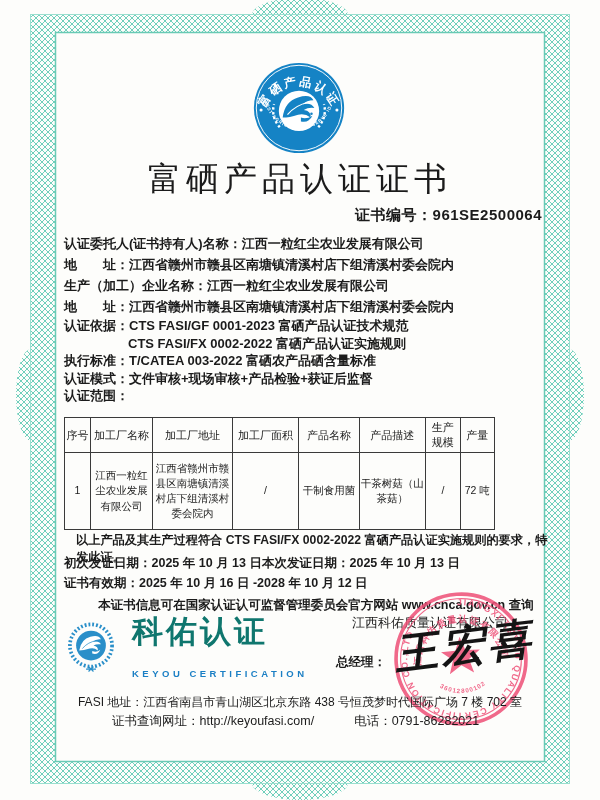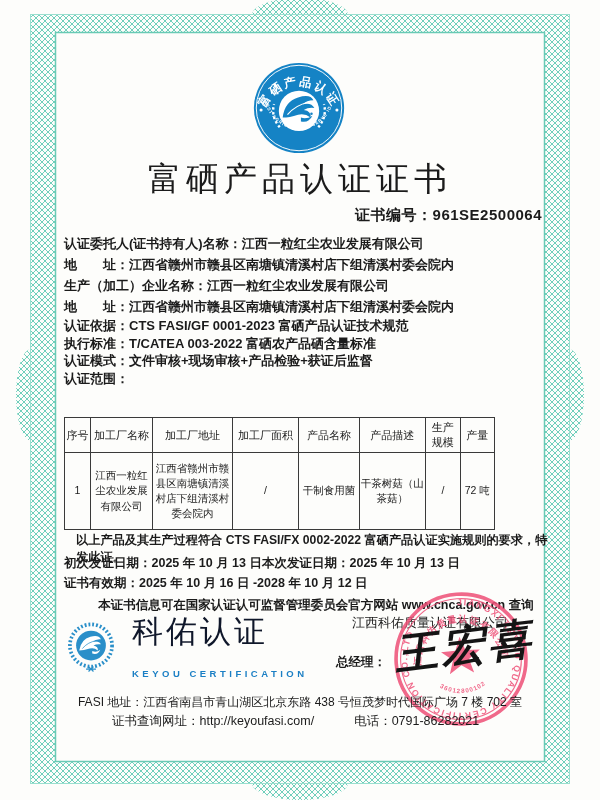--- a/index.html
+++ b/index.html
@@ -23,21 +23,21 @@
   table.scope th{height:30px;font-size:11px;}
   table.scope td{height:72px;line-height:1.45;}
 
   .statement{position:absolute;left:76px;top:532px;width:482px;font-size:12.2px;font-weight:bold;}
   .dates1{position:absolute;left:64px;top:555px;font-size:12.5px;font-weight:bold;display:flex;white-space:nowrap;}
   .dates2{position:absolute;left:64px;top:575px;font-size:12.5px;font-weight:bold;white-space:nowrap;}
   .query-note{position:absolute;top:597px;left:0;width:100%;text-align:center;font-size:12.5px;font-weight:bold;margin-left:16px;}
 
   .issuer{position:absolute;left:0;top:612px;width:600px;height:100px;}
   .keyou{position:absolute;left:60px;top:4px;display:flex;align-items:center;gap:10px;}
-  .keyou .cn{font-size:31px;font-weight:400;letter-spacing:3px;color:#0f172a;line-height:1;}
+  .keyou .cn{font-size:31px;font-weight:700;letter-spacing:3px;color:#0f766e;line-height:1;}
   .keyou .en{font-size:9.5px;font-weight:bold;letter-spacing:3.5px;color:#1b7fc4;margin-top:21px;}
   .company{position:absolute;left:352px;top:2px;font-size:13px;white-space:nowrap;}
   .manager{position:absolute;left:336px;top:42px;font-size:12.5px;font-weight:bold;}
   .stamp{position:absolute;left:390px;top:-24px;width:142px;height:142px;opacity:.84;transform:rotate(-4deg);}
   .signature{position:absolute;left:394px;top:6px;font-size:43px;font-weight:bold;font-style:italic;
              letter-spacing:4px;color:#141414;transform:rotate(-7deg);white-space:nowrap;
              font-family:"DejaVu Serif","Liberation Serif",serif;}
 
   .fasi{position:absolute;top:694px;left:0;width:100%;text-align:center;font-size:12px;white-space:nowrap;}
   .contact{position:absolute;top:713px;left:112px;font-size:12.5px;display:flex;gap:40px;white-space:nowrap;}
@@ -89,20 +89,21 @@
   <div class="title">富硒产品认证证书</div>
 
   <div class="cert-no"><span>证书编号：</span><span>961SE2500064</span></div>
 
   <div class="fields">
     <div class="ln"><span>认证委托人(证书持有人)名称：</span><span>江西一粒红尘农业发展有限公司</span></div>
     <div class="ln"><span>地　　址：</span><span>江西省赣州市赣县区南塘镇清溪村店下组清溪村委会院内</span></div>
     <div class="ln"><span>生产（加工）企业名称：</span><span>江西一粒红尘农业发展有限公司</span></div>
     <div class="ln"><span>地　　址：</span><span>江西省赣州市赣县区南塘镇清溪村店下组清溪村委会院内</span></div>
     <div class="ln tight"><span>认证依据：</span><span>CTS FASI/GF 0001-2023 富硒产品认证技术规范</span></div>
+    <div class="ln tight"><span class="ind"></span><span>CTS FASI/FX 0002-2022 富硒产品认证实施规则</span></div>
     <div class="ln tight"><span>执行标准：</span><span>T/CATEA 003-2022 富硒农产品硒含量标准</span></div>
     <div class="ln tight"><span>认证模式：</span><span>文件审核+现场审核+产品检验+获证后监督</span></div>
     <div class="ln tight"><span>认证范围：</span></div>
   </div>
 
   <table class="scope">
     <colgroup>
       <col style="width:6%">
         <col style="width:14.5%">
         <col style="width:18.5%">

